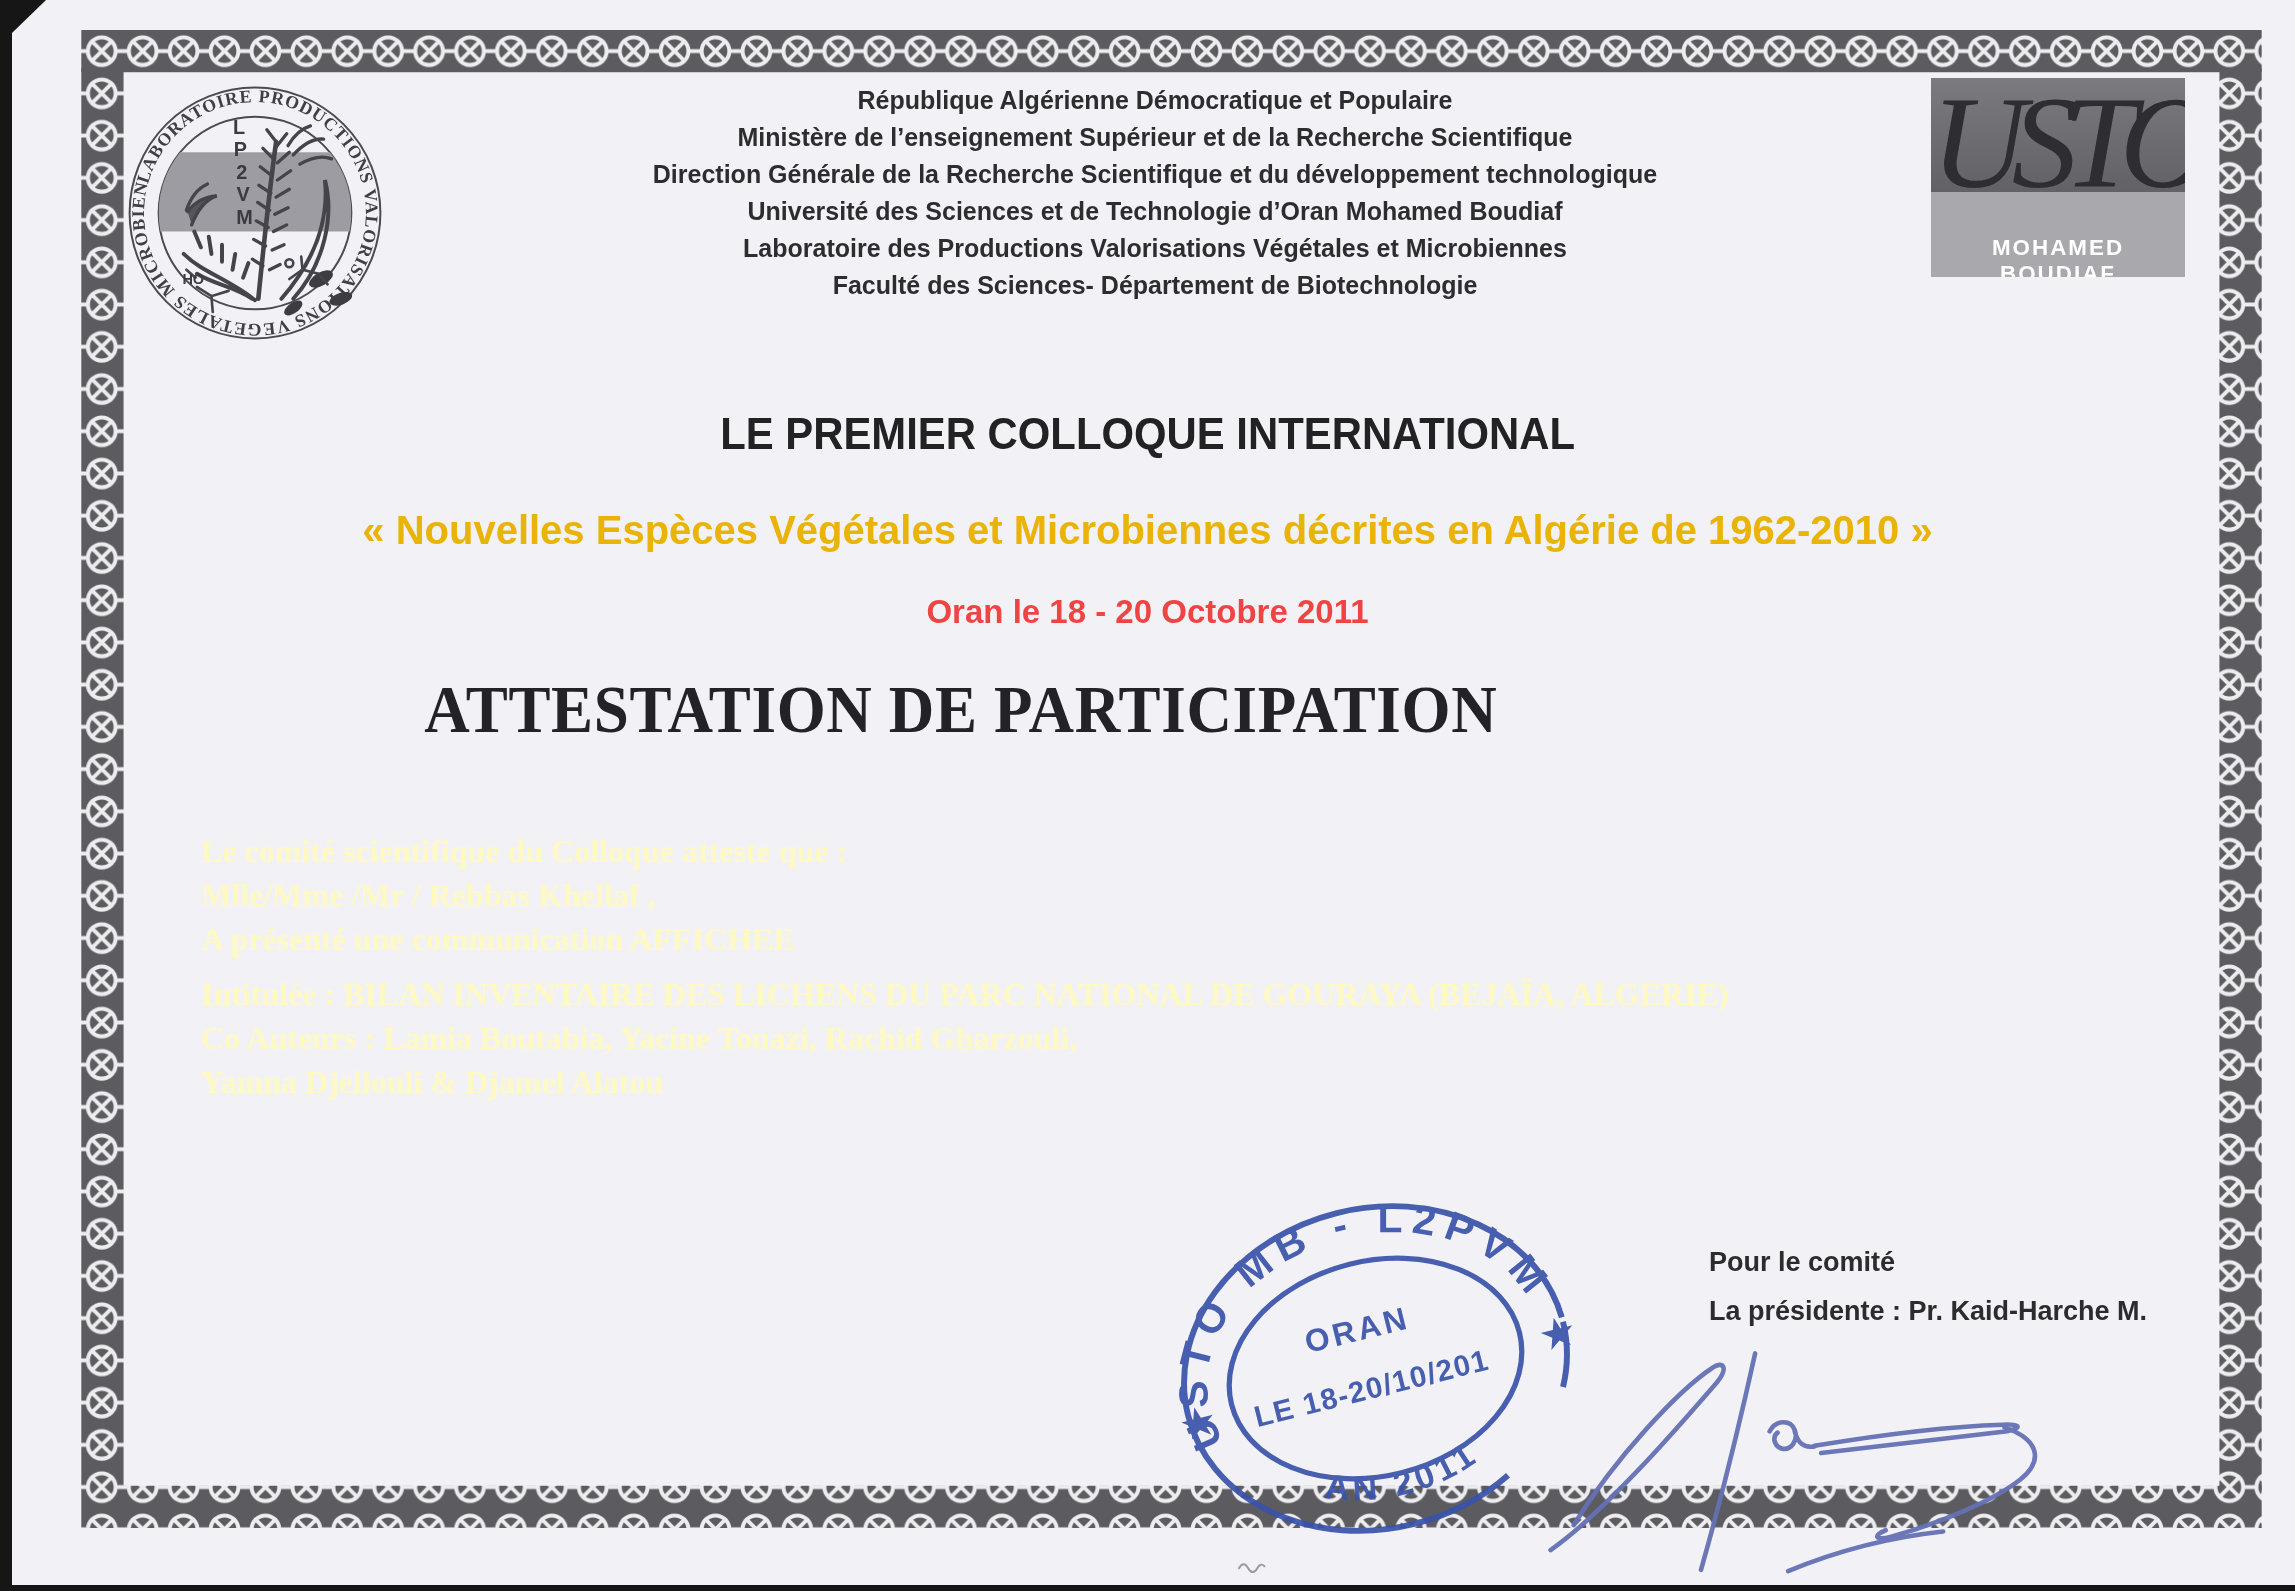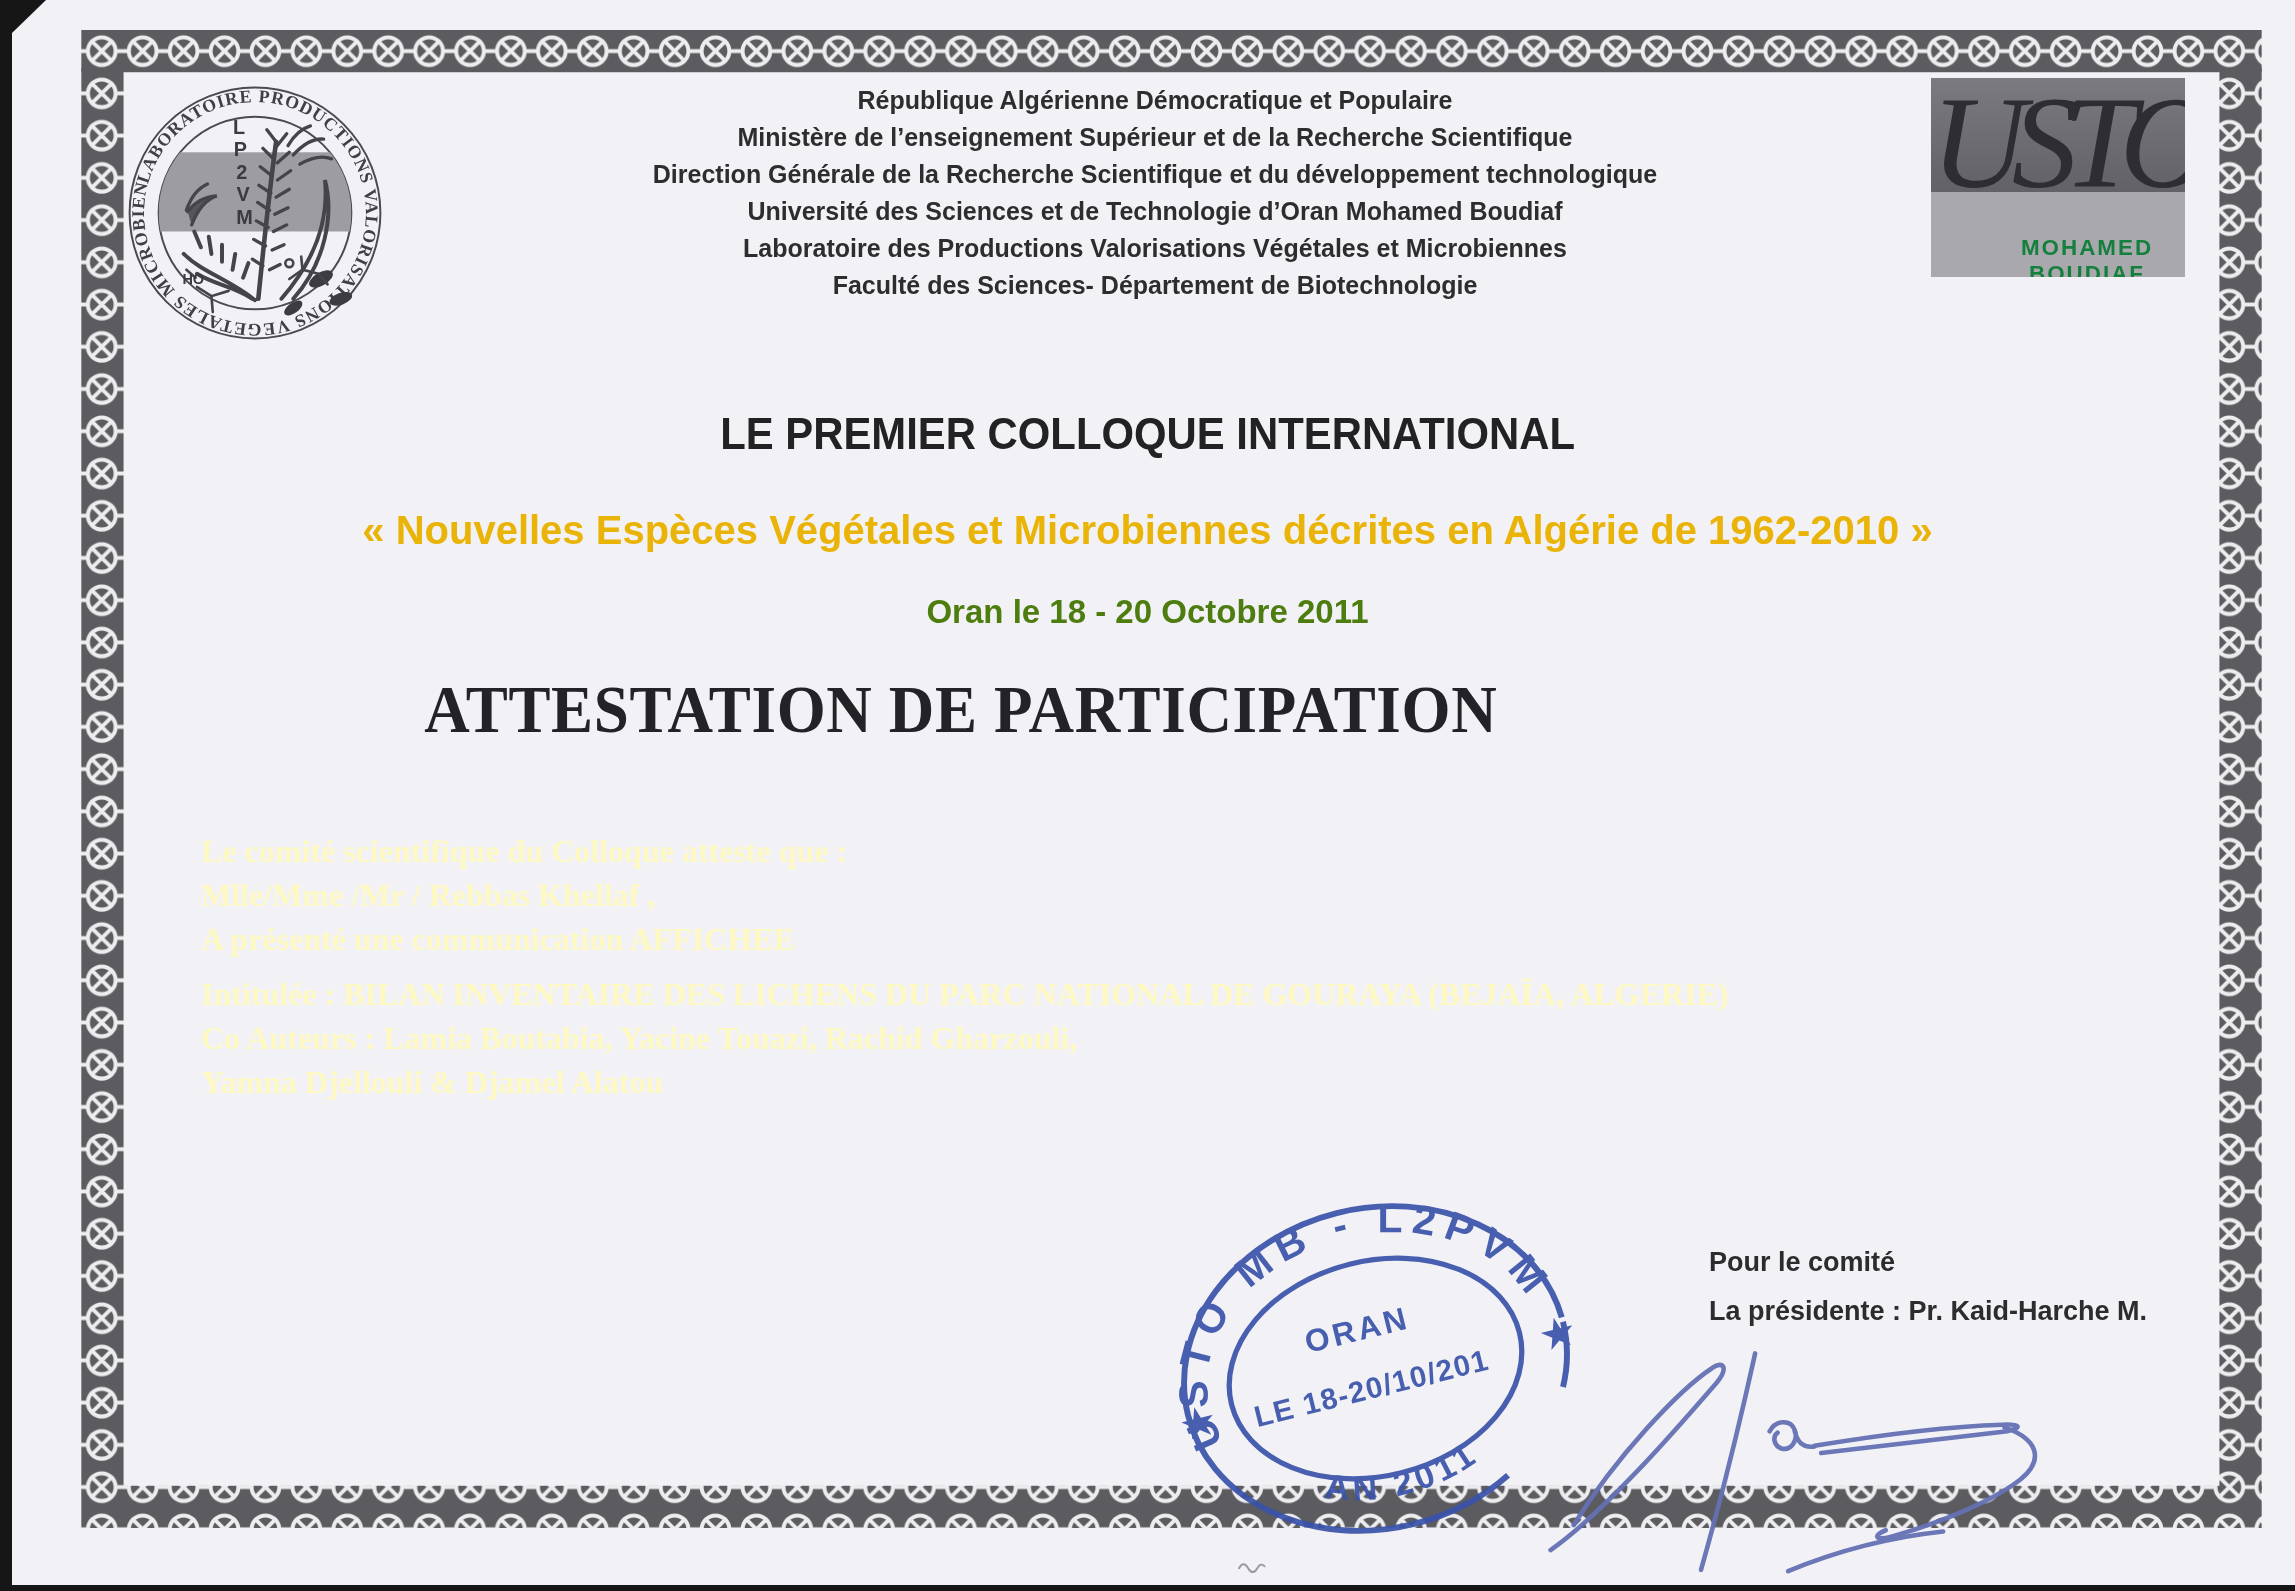--- a/index.html
+++ b/index.html
@@ -25,21 +25,21 @@
     position:absolute;left:0;top:408px;width:2295px;text-align:center;
     font-weight:bold;font-size:45px;color:#222225;
   }
   .conf-title .squeeze{display:inline-block;transform:scaleX(.93);transform-origin:center;}
   .conf-subtitle{
     position:absolute;left:0;top:508px;width:2295px;text-align:center;
     font-weight:bold;font-size:40px;color:#eab308;
   }
   .conf-date{
     position:absolute;left:0;top:593px;width:2295px;text-align:center;
-    font-weight:bold;font-size:33px;color:#4d7c0f;
+    font-weight:bold;font-size:33px;color:#ef4444;
   }
   .main-title{
     position:absolute;left:0;top:671px;width:1921px;text-align:center;
     font-family:"Liberation Serif",serif;font-weight:bold;font-size:67px;color:#232327;
     letter-spacing:0.7px;
   }
   .main-title .squeeze{display:inline-block;transform:scaleX(.94);transform-origin:center;}
   
   .body-block{
     position:absolute;left:201px;top:829px;width:1782px;
@@ -59,21 +59,21 @@
   .usto-top{position:absolute;left:0;top:0;width:100%;height:114px;
     background:linear-gradient(180deg,#7b7b7f 0%,#626266 100%);}
   .usto-bottom{position:absolute;left:0;top:114px;width:100%;height:86px;background:#a9a9ad;}
   .usto-mono{
     position:absolute;left:0;top:-12px;width:100%;text-align:center;
     font-family:"Liberation Serif",serif;font-style:italic;font-weight:normal;
     font-size:132px;letter-spacing:-14.5px;color:#2e2e32;
   }
   .usto-caption{
     position:absolute;left:0;top:157px;width:100%;text-align:center;
-    font-weight:bold;font-size:22.4px;letter-spacing:2px;color:#15803d;padding-left:29px;
+    font-weight:bold;font-size:22.4px;letter-spacing:2px;color:#ffffff;
   }
   
   .seal-svg{position:absolute;left:123px;top:81px;}
   .stamp-svg{position:absolute;left:1148px;top:1167px;opacity:.92;}
   .sig-svg{position:absolute;left:1511px;top:1327px;}
   .artifact-svg{position:absolute;left:1236px;top:1559px;}
 </style>
 </head>
 <body>
 

